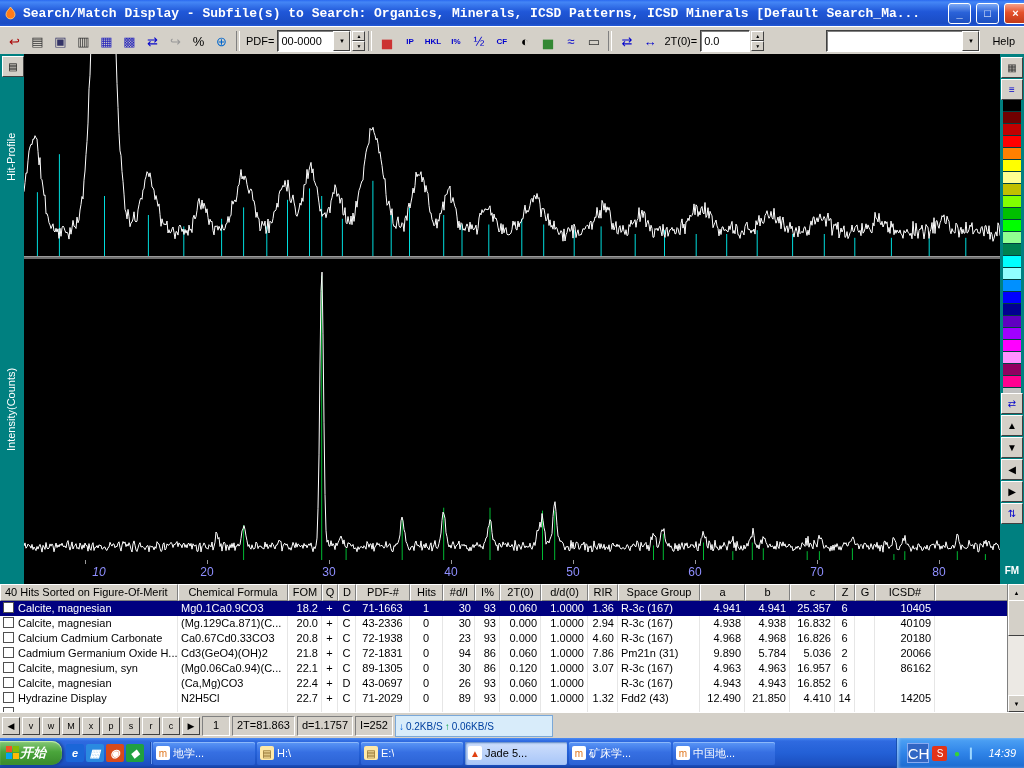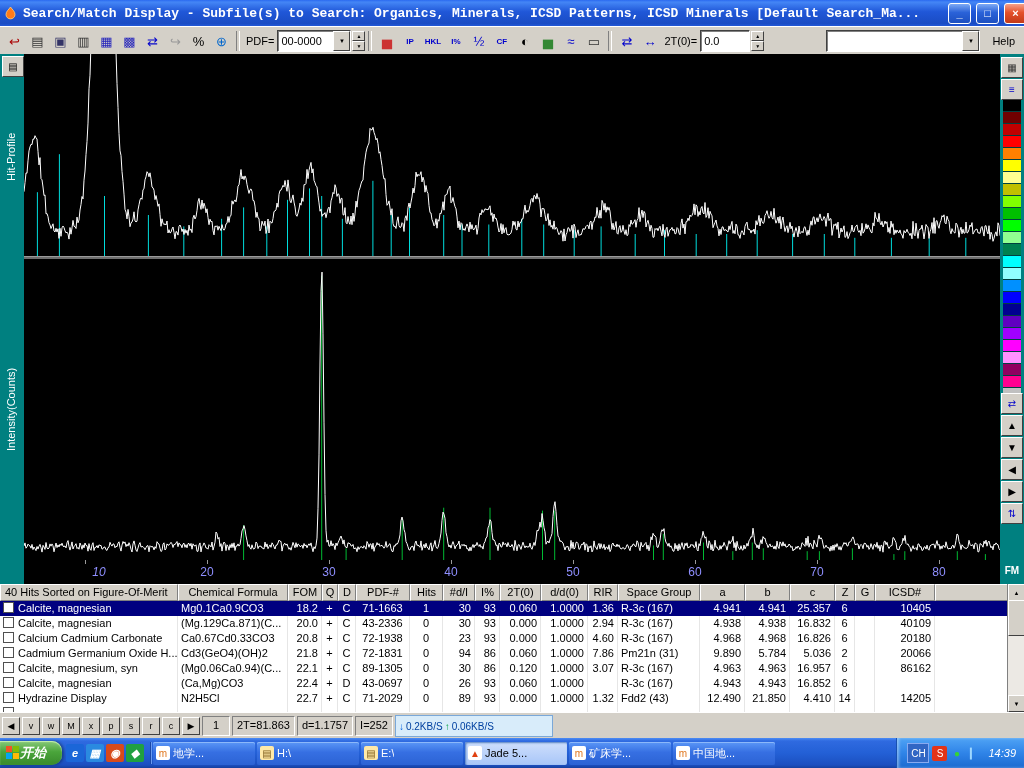--- a/index.html
+++ b/index.html
@@ -124,21 +124,21 @@
     box-shadow:inset 0 1px 0 #8cb8fa;color:#fff;display:flex;align-items:center;gap:3px;padding:0 3px;
     overflow:hidden;white-space:nowrap;font-size:11px;}
   .taskbtn.active{background:linear-gradient(180deg,#cfdffc,#a8c6f8);color:#000;box-shadow:inset 1px 1px 2px #5580c0;}
   .task-icon{width:14px;height:14px;border-radius:2px;display:flex;align-items:center;justify-content:center;
     font-size:10px;flex:none;font-style:normal;}
   .task-label{overflow:hidden;}
   #tray{margin-left:auto;height:30px;display:flex;align-items:center;gap:3px;padding:0 8px 0 10px;
     background:linear-gradient(180deg,#4fa3f5 0%,#2f84e8 50%,#1b6ad0 100%);
     border-left:1px solid #1850b0;box-shadow:inset 2px 0 3px rgba(255,255,255,.4);flex:none;}
   .ch-box{width:20px;height:18px;background:#3166c4;color:#fff;display:flex;align-items:center;
-    justify-content:center;font-size:10px;border:1px solid #88aaf0;}
+    justify-content:center;font-size:15px;border:1px solid #88aaf0;}
   .tray-ico{width:15px;height:15px;border-radius:2px;display:flex;align-items:center;justify-content:center;font-size:10px;}
   #clock{color:#fff;font-size:11px;padding-left:4px;font-style:italic;}
 </style>
 </head>
 <body>
 
 <div id="screen">
 
   <div id="titlebar">
     <svg width="15" height="15">

